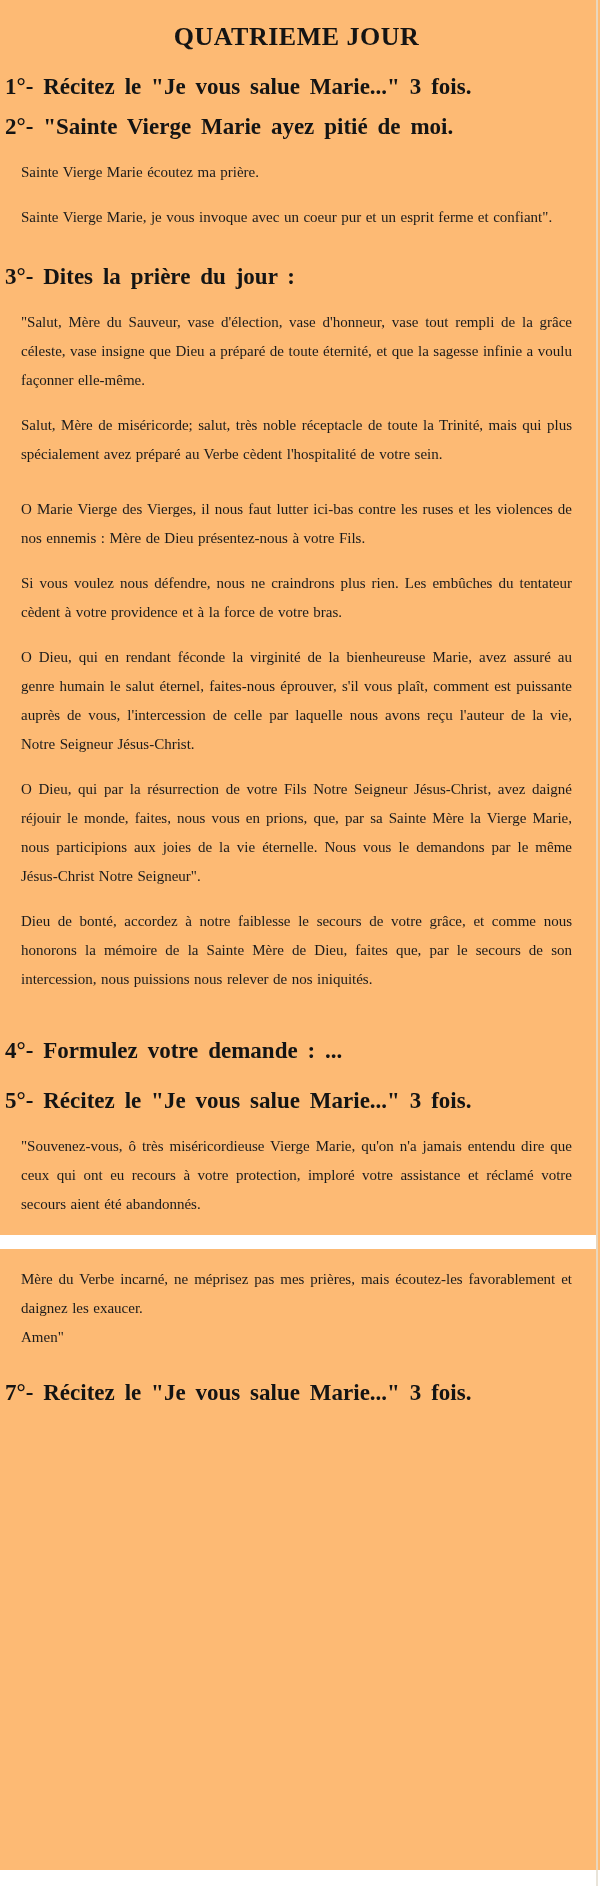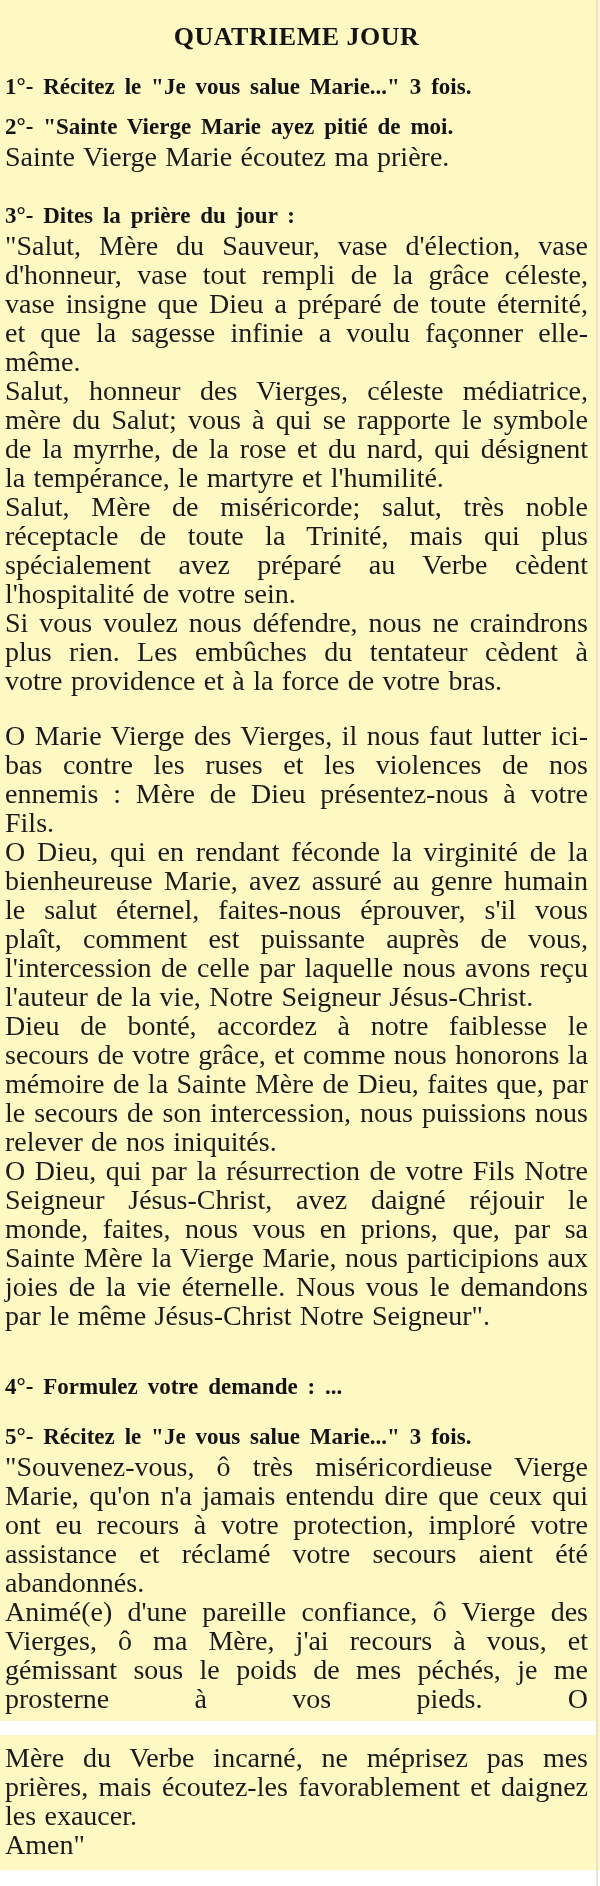--- a/index.html
+++ b/index.html
@@ -1,21 +1,21 @@
 <!DOCTYPE html>
 <html><head>
 <meta charset="utf-8">
 <style>
   html, body { margin: 0; padding: 0; background: #ffffff; }
   .paper {
     position: relative;
     width: 600px;
     height: 1886px;
     box-sizing: border-box;
-    background: #fef9c3;
+    background: #fdba74;
     overflow: hidden;
     padding: 22px 12px 0 5px;
     font-family: "Liberation Serif", "DejaVu Serif", serif;
     color: #1b1b1b;
   }
   .title {
     margin: 0;
     text-align: center;
     font-size: 26px;
     line-height: 30px;
@@ -26,22 +26,22 @@
   .heading {
     margin: 0;
     font-size: 23px;
     line-height: 30px;
     font-weight: bold;
     word-spacing: 0.18em;
     text-align: justify;
     color: #141414;
   }
   .body {
-    margin: 0;
-    font-size: 28px;
+    margin: 16px;
+    font-size: 15px;
     line-height: 29px;
     text-align: justify;
     word-spacing: 0.05em;
     white-space: pre-line;
   }
   .justify-last { text-align-last: justify; }
   .sp-xs { margin-top: 10px; }
   .sp-sm { margin-top: 30px; }
   .sp-md { margin-top: 20px; }
   .sp-lg { margin-top: 26px; }
@@ -67,33 +67,32 @@
 </style>
 </head>
 <body>
 
 <div class="paper">
   <h1 class="title">QUATRIEME JOUR</h1>
   <div>
       <p class="heading sp-md">1°- Récitez le "Je vous salue Marie..." 3 fois.</p>
       <p class="heading sp-xs">2°- "Sainte Vierge Marie ayez pitié de moi.</p>
       <p class="body">Sainte Vierge Marie écoutez ma prière.</p>
+      <p class="body">Sainte Vierge Marie, je vous invoque avec un coeur pur et un esprit ferme et confiant".</p>
       <p class="heading sp-sm">3°- Dites la prière du jour :</p>
       <p class="body">"Salut, Mère du Sauveur, vase d'élection, vase d'honneur, vase tout rempli de la grâce céleste, vase insigne que Dieu a préparé de toute éternité, et que la sagesse infinie a voulu façonner elle-même.</p>
-      <p class="body">Salut, honneur des Vierges, céleste médiatrice, mère du Salut; vous à qui se rapporte le symbole de la myrrhe, de la rose et du nard, qui désignent la tempérance, le martyre et l'humilité.</p>
       <p class="body">Salut, Mère de miséricorde; salut, très noble réceptacle de toute la Trinité, mais qui plus spécialement avez préparé au Verbe cèdent l'hospitalité de votre sein.</p>
+      <p class="body sp-lg">O Marie Vierge des Vierges, il nous faut lutter ici-bas contre les ruses et les violences de nos ennemis : Mère de Dieu présentez-nous à votre Fils.</p>
       <p class="body">Si vous voulez nous défendre, nous ne craindrons plus rien. Les embûches du tentateur cèdent à votre providence et à la force de votre bras.</p>
-      <p class="body sp-lg">O Marie Vierge des Vierges, il nous faut lutter ici-bas contre les ruses et les violences de nos ennemis : Mère de Dieu présentez-nous à votre Fils.</p>
       <p class="body">O Dieu, qui en rendant féconde la virginité de la bienheureuse Marie, avez assuré au genre humain le salut éternel, faites-nous éprouver, s'il vous plaît, comment est puissante auprès de vous, l'intercession de celle par laquelle nous avons reçu l'auteur de la vie, Notre Seigneur Jésus-Christ.</p>
+      <p class="body">O Dieu, qui par la résurrection de votre Fils Notre Seigneur Jésus-Christ, avez daigné réjouir le monde, faites, nous vous en prions, que, par sa Sainte Mère la Vierge Marie, nous participions aux joies de la vie éternelle. Nous vous le demandons par le même Jésus-Christ Notre Seigneur".</p>
       <p class="body">Dieu de bonté, accordez à notre faiblesse le secours de votre grâce, et comme nous honorons la mémoire de la Sainte Mère de Dieu, faites que, par le secours de son intercession, nous puissions nous relever de nos iniquités.</p>
-      <p class="body">O Dieu, qui par la résurrection de votre Fils Notre Seigneur Jésus-Christ, avez daigné réjouir le monde, faites, nous vous en prions, que, par sa Sainte Mère la Vierge Marie, nous participions aux joies de la vie éternelle. Nous vous le demandons par le même Jésus-Christ Notre Seigneur".</p>
       <p class="heading sp-xl">4°- Formulez votre demande : ...</p>
       <p class="heading sp-md">5°- Récitez le "Je vous salue Marie..." 3 fois.</p>
       <p class="body">"Souvenez-vous, ô très miséricordieuse Vierge Marie, qu'on n'a jamais entendu dire que ceux qui ont eu recours à votre protection, imploré votre assistance et réclamé votre secours aient été abandonnés.</p>
-      <p class="body justify-last">Animé(e) d'une pareille confiance, ô Vierge des Vierges, ô ma Mère, j'ai recours à vous, et gémissant sous le poids de mes péchés, je me prosterne à vos pieds. O</p>
       <div class="seam"></div>
       <p class="body">Mère du Verbe incarné, ne méprisez pas mes prières, mais écoutez-les favorablement et daignez les exaucer.
 Amen"</p>
       <p class="heading sp-lg">7°- Récitez le "Je vous salue Marie..." 3 fois.</p>
     </div>
   <div class="bottom-strip"></div>
   <div class="edge-line"></div>
 </div>
 
 </body></html>

